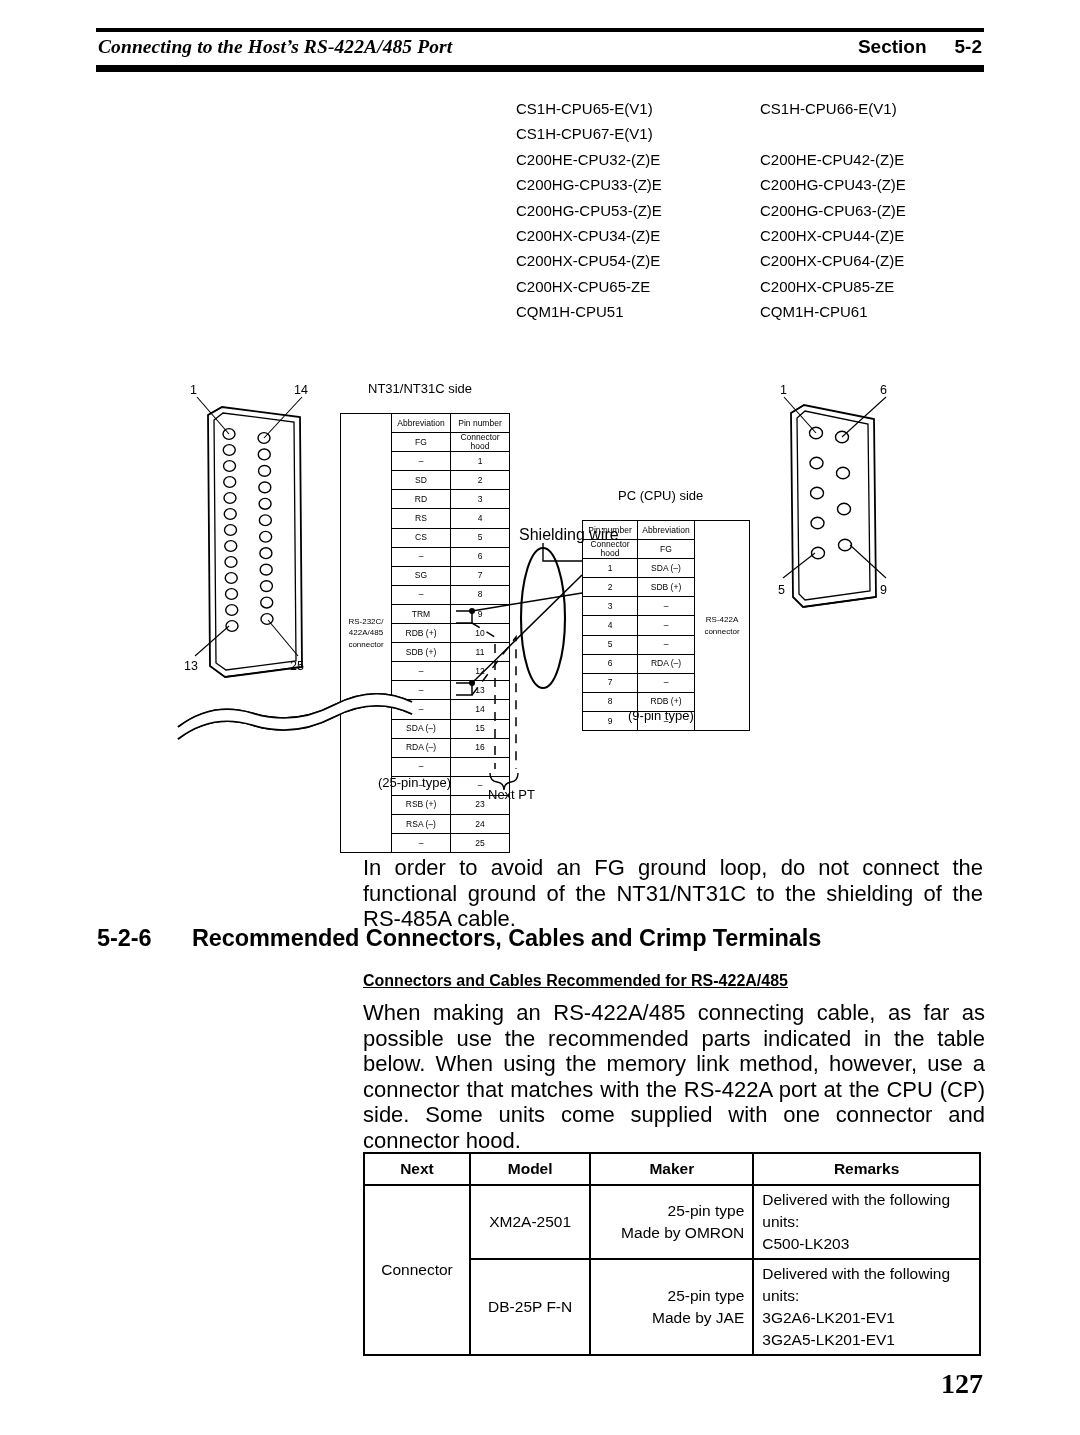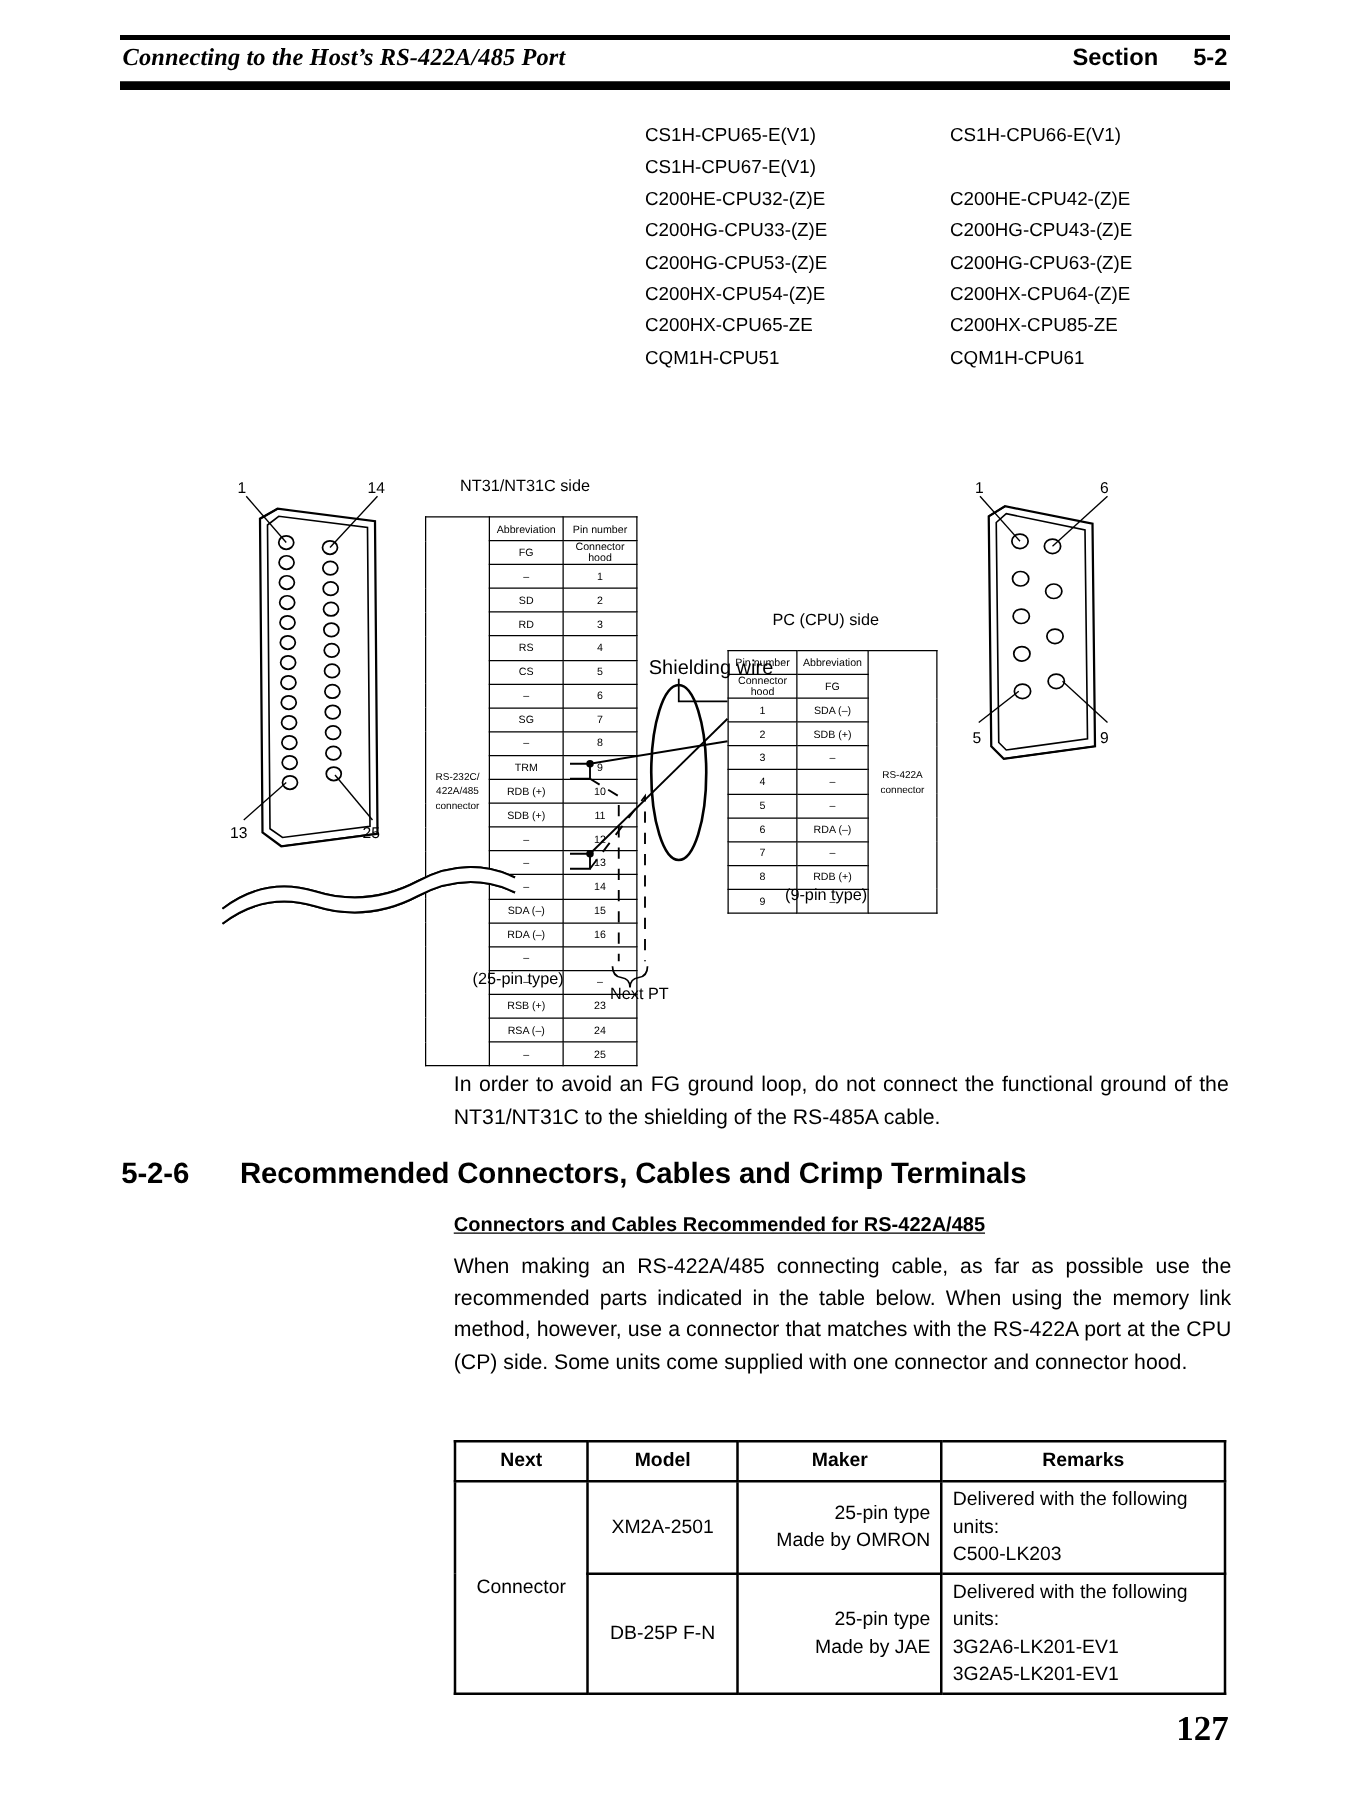--- a/index.html
+++ b/index.html
@@ -47,21 +47,21 @@
   .pc-tab td.ab{width:56px;}
   .pc-tab td.side{width:54px;font-size:8px;line-height:1.45;vertical-align:middle;}
 
   .two{line-height:1.05;}
 
   .capt{position:absolute;font-size:13px;white-space:nowrap;}
 
   svg.ov{position:absolute;left:0;top:0;width:830px;height:430px;overflow:visible;}
 
   
-  .para{position:absolute;font-size:17px;line-height:25.5px;text-align:justify;}
+  .para{position:absolute;font-size:22px;line-height:25.5px;text-align:justify;}
 
   .h3{position:absolute;left:97px;top:925px;width:890px;
       font-size:23.5px;font-weight:bold;letter-spacing:-.1px;}
   .h3 .num{display:inline-block;width:95px;}
 
   .h4{position:absolute;left:363px;top:972px;font-size:16px;font-weight:bold;
       text-decoration:underline;}
 
   
   .ptab{position:absolute;left:363px;top:1152px;width:618px;border-collapse:collapse;}
@@ -107,20 +107,24 @@
         <div class="c1">C200HE-CPU32-(Z)E</div>
         <div class="c2">C200HE-CPU42-(Z)E</div>
       </div>
       <div class="r">
         <div class="c1">C200HG-CPU33-(Z)E</div>
         <div class="c2">C200HG-CPU43-(Z)E</div>
       </div>
       <div class="r">
         <div class="c1">C200HG-CPU53-(Z)E</div>
         <div class="c2">C200HG-CPU63-(Z)E</div>
+      </div>
+      <div class="r">
+        <div class="c1">C200HX-CPU34-(Z)E</div>
+        <div class="c2">C200HX-CPU44-(Z)E</div>
       </div>
       <div class="r">
         <div class="c1">C200HX-CPU54-(Z)E</div>
         <div class="c2">C200HX-CPU64-(Z)E</div>
       </div>
       <div class="r">
         <div class="c1">C200HX-CPU65-ZE</div>
         <div class="c2">C200HX-CPU85-ZE</div>
       </div>
       <div class="r">

